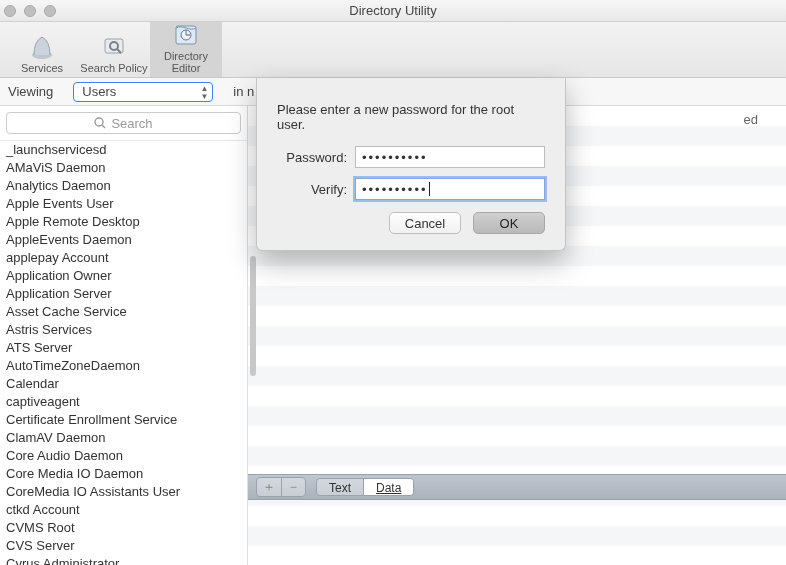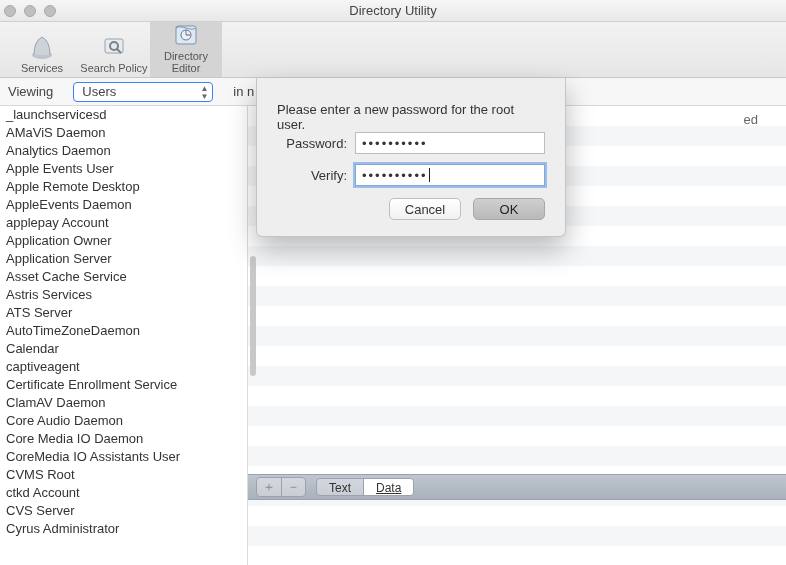--- a/index.html
+++ b/index.html
@@ -197,21 +197,21 @@
     width: 310px;
     background:#eeeeee;
     border:1px solid #c4c4c4;
     border-top:none;
     box-shadow: 0 12px 28px rgba(0,0,0,0.28);
     padding: 24px 20px 16px 20px;
     border-radius: 0 0 6px 6px;
   }
   .sheet-msg {
     font-size:13px; color:#333;
-    margin-bottom:0;
+    margin-bottom:14px;
   }
   .form-row {
     display:flex; align-items:center;
     margin-bottom:10px;
   }
   .form-row label {
     width:78px; text-align:right;
     padding-right:8px;
     font-size:13px; color:#333;
   }
@@ -308,20 +308,29 @@
     <span class="arrows">
         <span>▲</span>
         <span>▼</span>
       </span>
   </div>
   <span>in n</span>
 </div>
 
 <div class="content">
   <div class="sidebar">
+    <div class="searchwrap">
+      <div class="searchbox">
+        <svg width="12" height="12" viewBox="0 0 12 12">
+            <circle cx="5" cy="5" r="4" fill="none" stroke="#9a9a9a" stroke-width="1.4"></circle>
+            <line x1="8" y1="8" x2="11" y2="11" stroke="#9a9a9a" stroke-width="1.4"></line>
+          </svg>
+        <span>Search</span>
+      </div>
+    </div>
     <div class="list" id="user-list">
         <div class="row">_launchservicesd</div>
         <div class="row">AMaViS Daemon</div>
         <div class="row">Analytics Daemon</div>
         <div class="row">Apple Events User</div>
         <div class="row">Apple Remote Desktop</div>
         <div class="row">AppleEvents Daemon</div>
         <div class="row">applepay Account</div>
         <div class="row">Application Owner</div>
         <div class="row">Application Server</div>
@@ -329,22 +338,22 @@
         <div class="row">Astris Services</div>
         <div class="row">ATS Server</div>
         <div class="row">AutoTimeZoneDaemon</div>
         <div class="row">Calendar</div>
         <div class="row">captiveagent</div>
         <div class="row">Certificate Enrollment Service</div>
         <div class="row">ClamAV Daemon</div>
         <div class="row">Core Audio Daemon</div>
         <div class="row">Core Media IO Daemon</div>
         <div class="row">CoreMedia IO Assistants User</div>
+        <div class="row">ctkd Account</div>
         <div class="row">CVMS Root</div>
-        <div class="row">ctkd Account</div>
         <div class="row">CVS Server</div>
         <div class="row">Cyrus Administrator</div>
       </div>
   </div>
 
   <div class="main">
     <div class="striped"></div>
     <div class="vscroll-hint"></div>
     <span class="ed-partial">ed</span>
 

